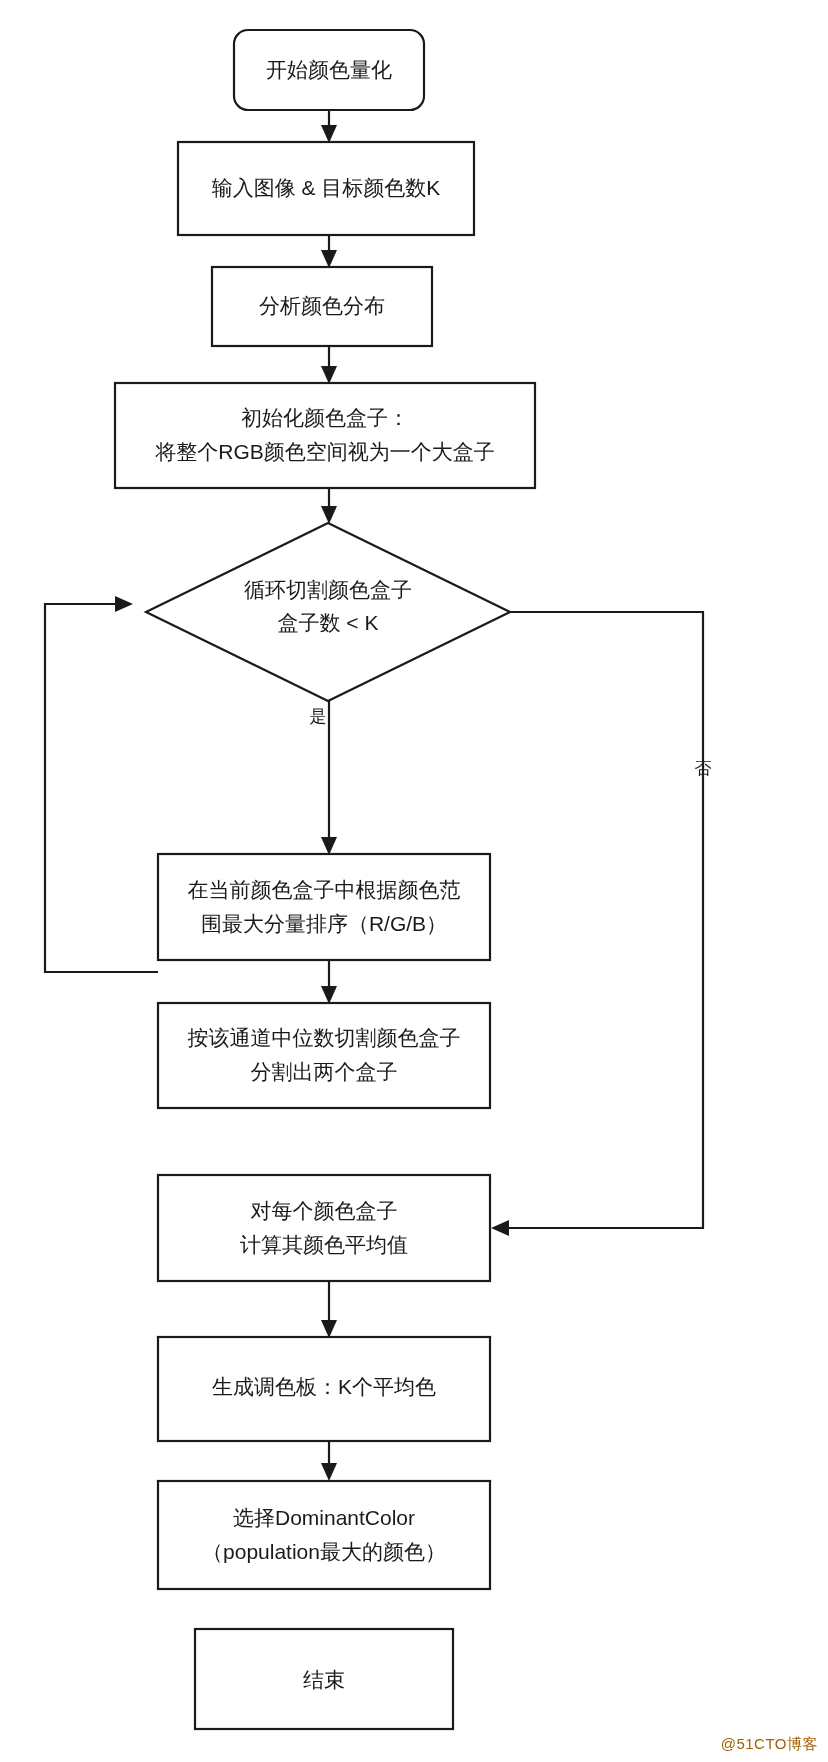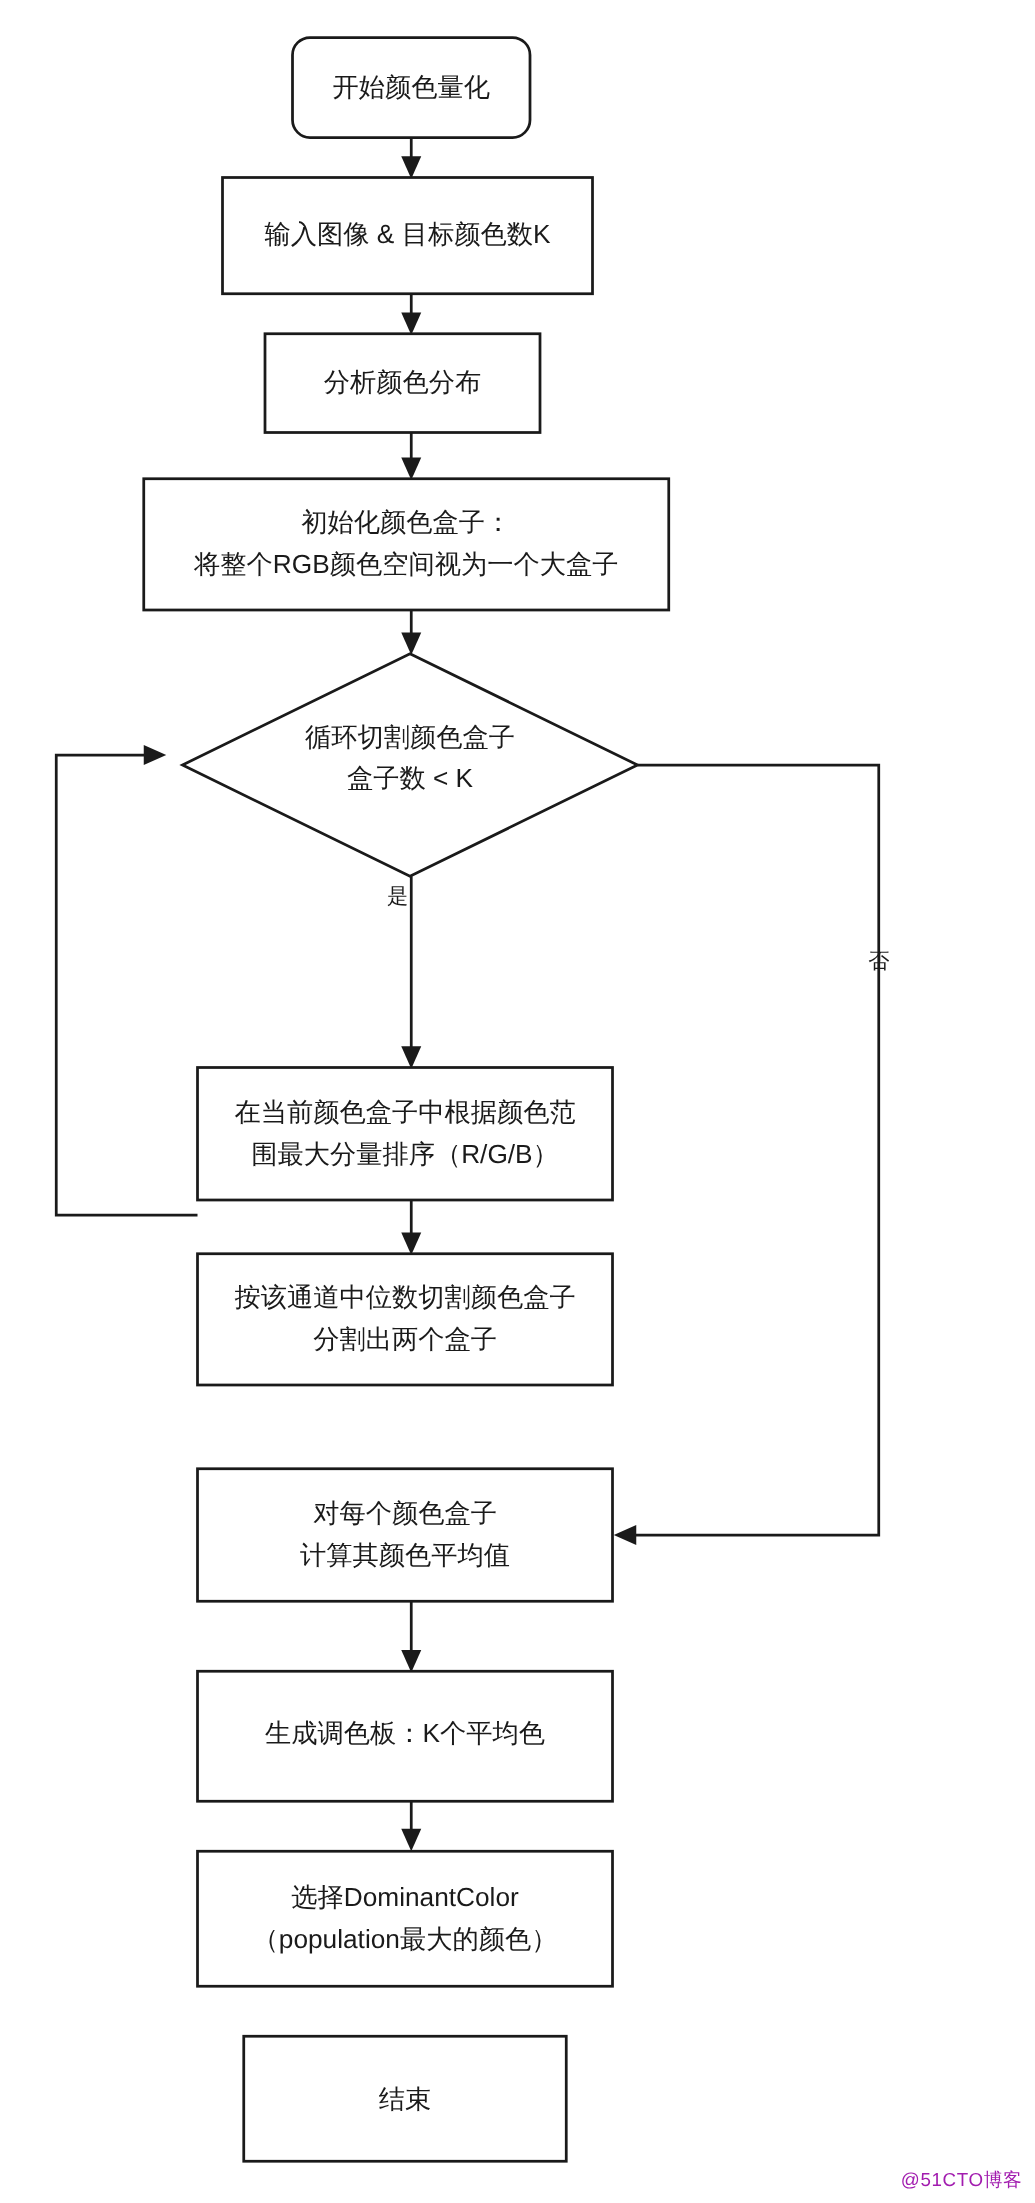--- a/index.html
+++ b/index.html
@@ -57,21 +57,21 @@
     font-size: 17px;
     text-anchor: middle;
     dominant-baseline: middle;
   }
   .watermark {
     position: absolute;
     right: 10px;
     bottom: 8px;
     font-family: "Liberation Sans", "DejaVu Sans", sans-serif;
     font-size: 15px;
-    color: #a21caf;
+    color: #a16207;
     letter-spacing: 0.5px;
     user-select: none;
   }
 </style>
 </head>
 <body>
 
 <div id="canvas">
 
   <svg id="flow-svg" viewBox="0 0 828 1762">

